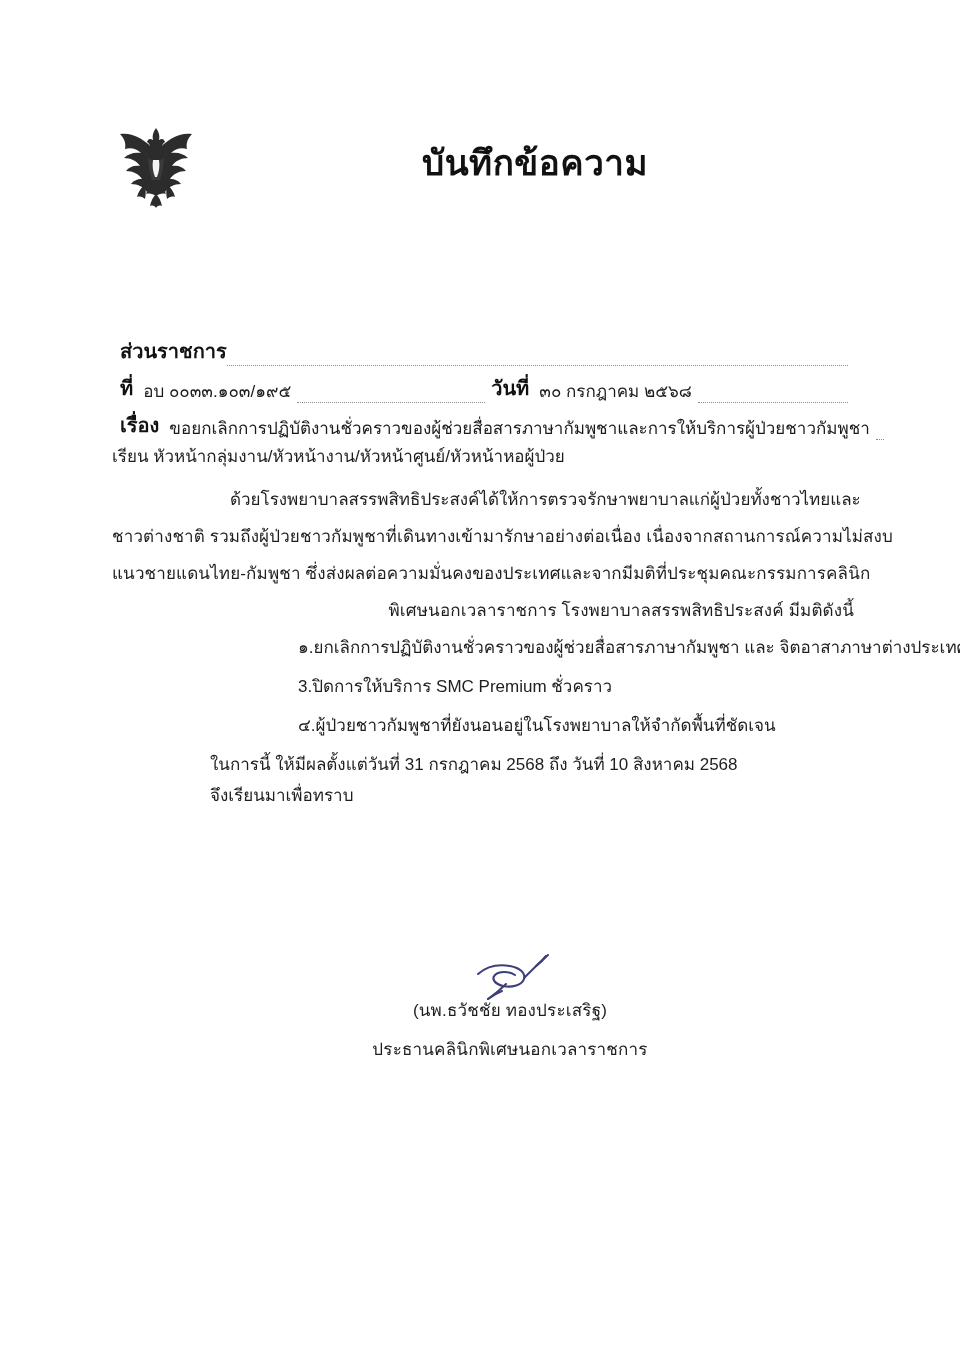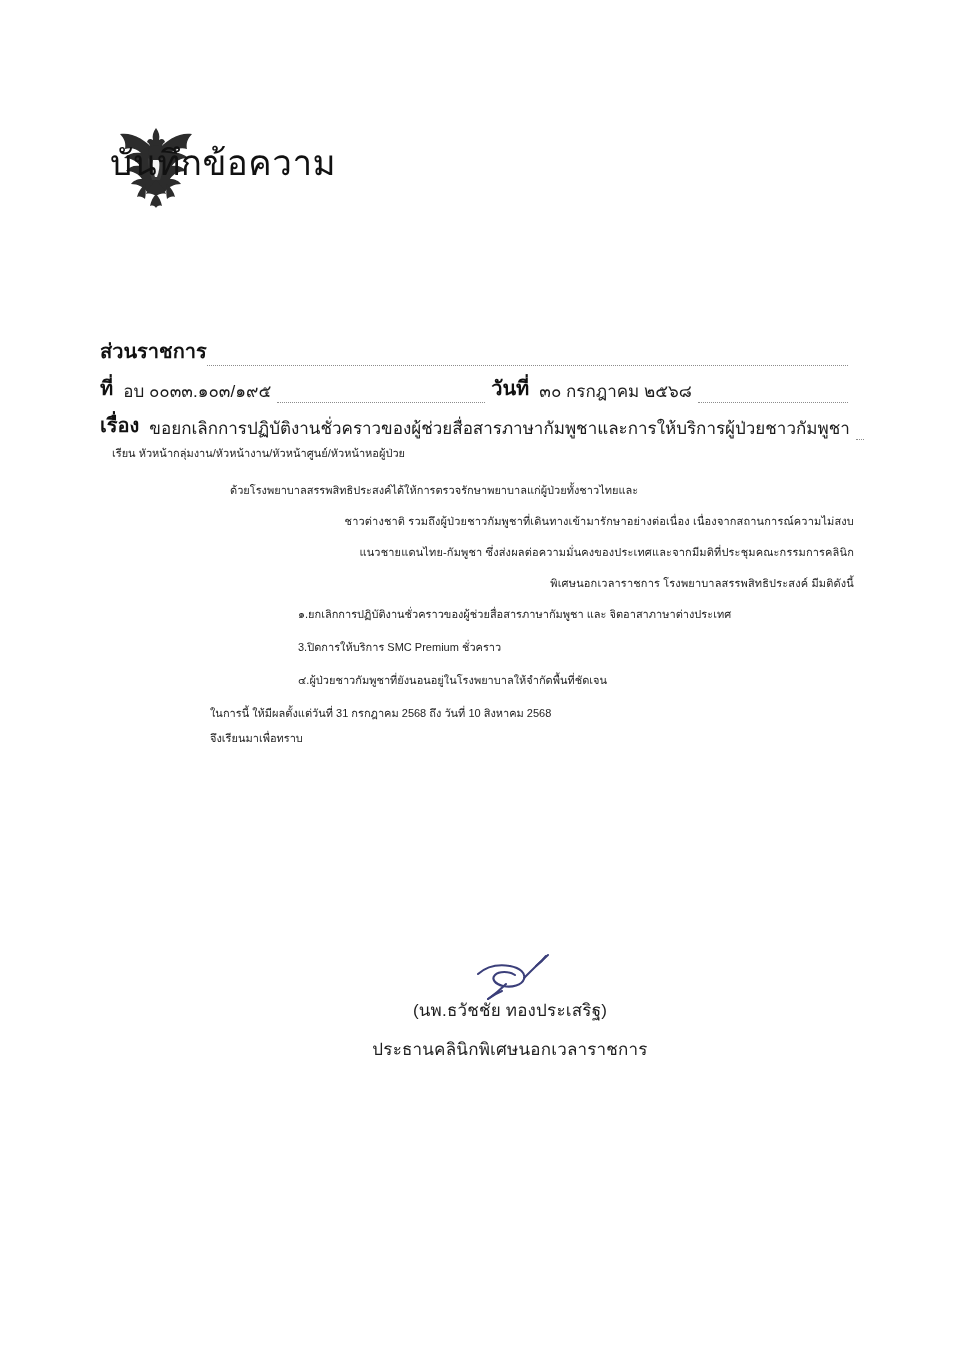--- a/index.html
+++ b/index.html
@@ -38,33 +38,33 @@
     width: 88px;
     height: 90px;
   }
   .emblem svg { display: block; width: 88px; height: 90px; }
 
   .doc-title {
     position: absolute;
     left: 0;
     right: 0;
     top: 22px;
-    text-align: left;
+    text-align: center;
     padding-left: 110px;
     font-size: 35px;
-    font-weight: normal;
+    font-weight: bold;
     letter-spacing: 0.5px;
     color: #111;
     line-height: 1.1;
   }
 
   
   .field-row {
     position: absolute;
-    left: 100px;
+    left: 120px;
     right: 112px;
     display: flex;
     align-items: flex-end;
     height: 34px;
   }
   .field-label {
     font-size: 20px;
     font-weight: bold;
     color: #111;
     white-space: nowrap;
@@ -105,21 +105,21 @@
   }
 
   
   .body-zone {
     position: absolute;
     left: 112px;
     right: 106px;
     top: 326px;
   }
   .line {
-    font-size: 11px;
+    font-size: 17px;
     line-height: 1.0;
     color: #1e1e1e;
     margin: 0 0 20px 0;
     white-space: nowrap;
   }
   .line.salutation { margin-bottom: 26px; }
   .line.indent-para { padding-left: 118px; }
   .line.justify-full { letter-spacing: 0.15px; text-align: right; }
   .line.list-item { padding-left: 186px; margin-bottom: 22px; }
   .line.effective { padding-left: 98px; margin-bottom: 14px; }

